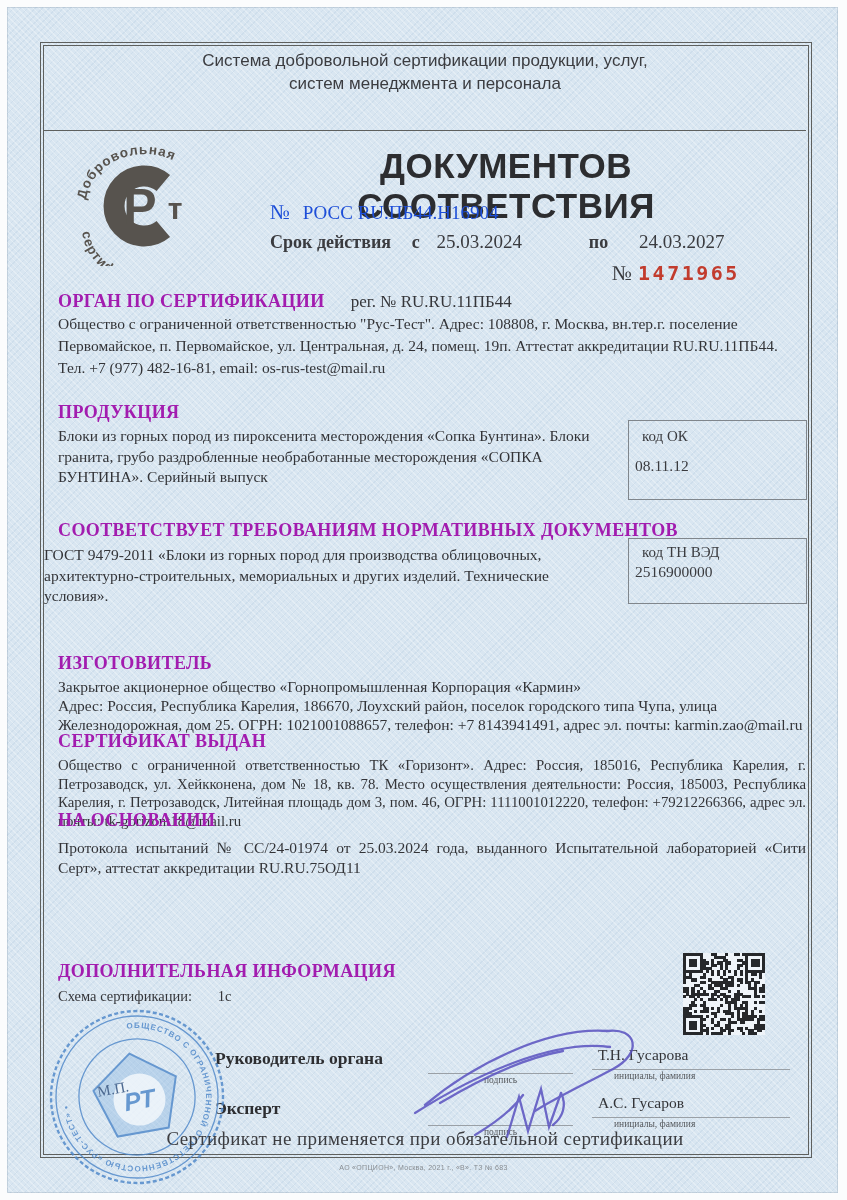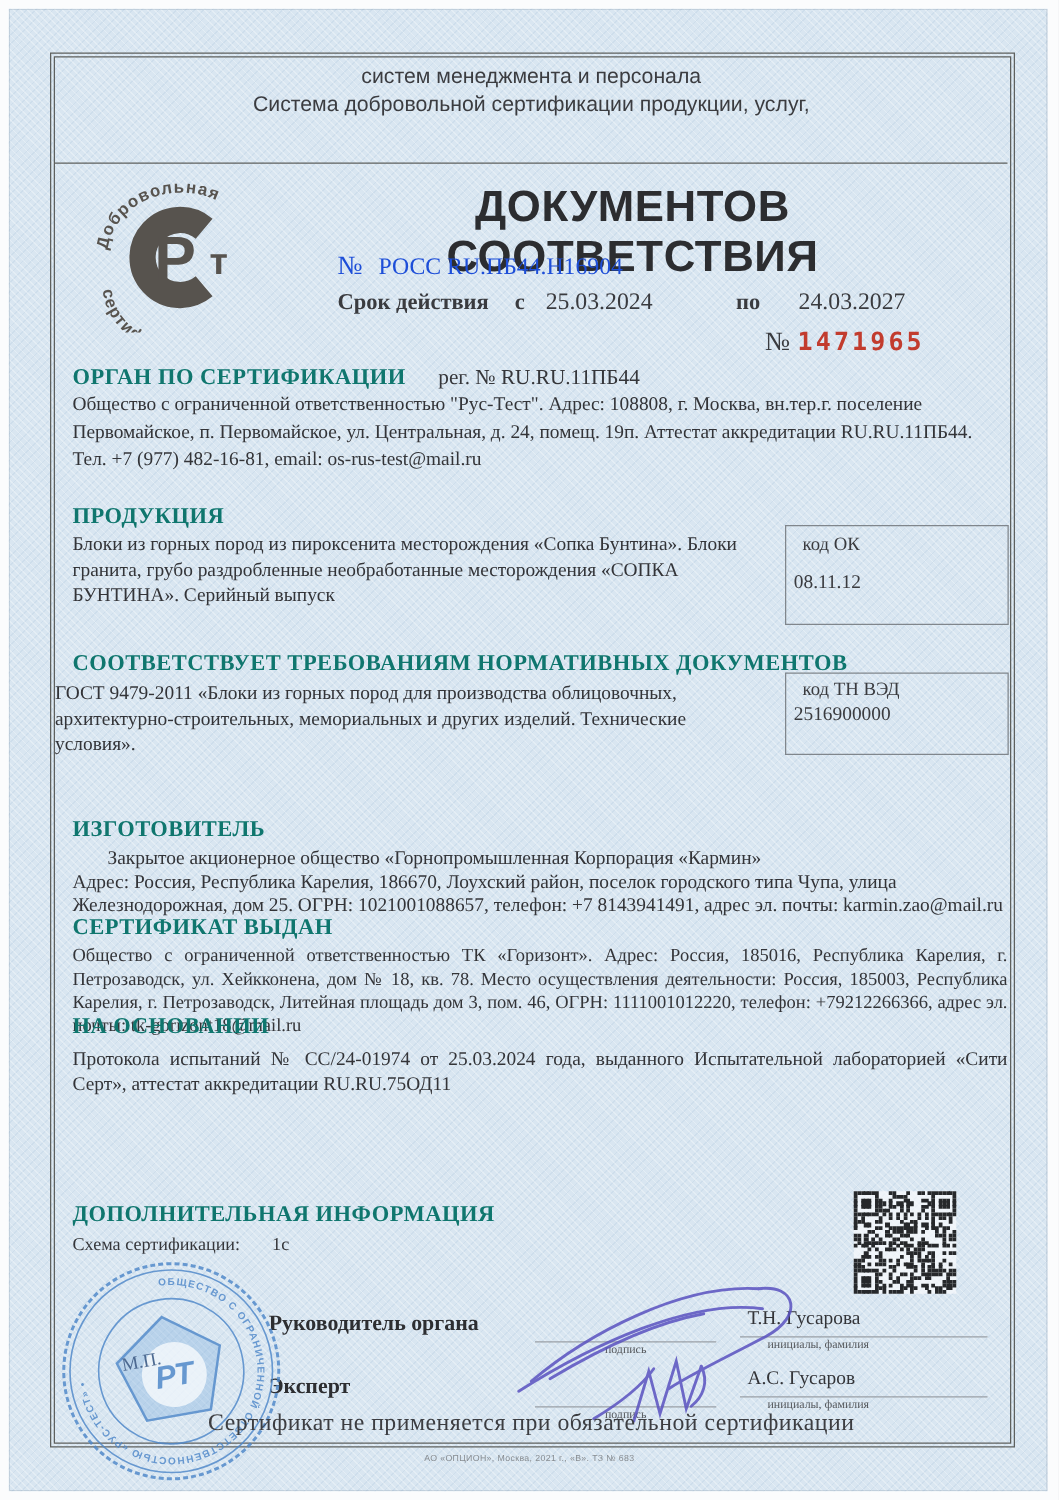--- a/index.html
+++ b/index.html
@@ -18,21 +18,21 @@
        font-size:17px;line-height:22.5px;color:#3b3c40;}
   .title{left:228px;top:146px;width:556px;text-align:center;font-family:"Liberation Sans",sans-serif;
        font-weight:bold;font-size:35px;letter-spacing:.5px;color:#2c2d30;}
   .certno{left:270px;top:200px;font-size:19px;color:#1d4ed8;}
   .certno .no{font-size:21px;}
   .validity{left:270px;top:231px;font-size:19px;color:#3a3b3f;}
   .validity b{font-size:18px;}
   .serial{left:612px;top:261px;font-size:21px;color:#3a3b3f;}
   .serial .num{font-family:"DejaVu Sans Mono",monospace;font-weight:bold;font-size:20px;
        letter-spacing:2.5px;color:#c23c2e;margin-left:6px;}
-  h2.heading{margin:0;font-weight:bold;font-size:18px;letter-spacing:.4px;color:#0f766e;
+  h2.heading{margin:0;font-weight:bold;font-size:18px;letter-spacing:.4px;color:#a21caf;
        font-family:"Liberation Serif",serif;display:inline;}
   .reg{font-size:17px;margin-left:22px;}
   .body{font-size:15.5px;line-height:22px;color:#333438;}
   .body.tight{line-height:19px;}
   .body.just{text-align:justify;}
   .codebox{position:absolute;left:628px;width:177px;border:1px solid #80868c;font-size:15px;color:#3a3b3f;}
   .codebox .cl{padding:7px 0 0 13px;}
   .codebox .cv{padding:12px 0 0 6px;font-size:15.5px;}
   .role{font-weight:bold;font-size:17.5px;color:#2d2e31;}
   .sigline{border-top:1px solid #9aa0a6;height:0;}
@@ -53,22 +53,22 @@
 
 <div class="page" data-name="certificate-page">
   <div class="paper" data-name="paper-background"></div>
 
   <div class="frame" data-name="certificate-frame">
     <div class="frame-inner" data-name="certificate-frame-inner"></div>
   </div>
   <div class="hline" data-name="header-divider"></div>
 
   <div class="abs hdr" data-name="certification-system-header">
+    <div data-name="header-line-1">Система добровольной сертификации продукции, услуг,</div>
     <div data-name="header-line-2">систем менеджмента и персонала</div>
-    <div data-name="header-line-1">Система добровольной сертификации продукции, услуг,</div>
   </div>
 
   <svg class="logo-svg" data-name="rst-logo-icon" width="140" height="122" viewBox="0 0 140 122">
     <defs>
       <path id="arcTop" d="M 10 64 A 58 50 0 0 1 128 58"></path>
       <path id="arcBot" d="M 6 82 A 62 54 0 0 0 130 86"></path>
     </defs>
     <path d="M 87.3 39 A 30 30 0 1 0 87.3 85" fill="none" stroke="#57534e" stroke-width="21"></path>
     <text x="64" y="80" text-anchor="middle" font-family="Liberation Sans, sans-serif" font-weight="bold" font-size="50" fill="#57534e" data-name="logo-letter-p">Р</text>
     <text x="99" y="75" text-anchor="middle" font-family="Liberation Sans, sans-serif" font-weight="bold" font-size="30" fill="#57534e" data-name="logo-letter-t">т</text>
@@ -114,21 +114,21 @@
   </div>
 
   <h2 class="heading abs" style="left:58px;top:520px;" data-name="standards-heading">СООТВЕТСТВУЕТ ТРЕБОВАНИЯМ НОРМАТИВНЫХ ДОКУМЕНТОВ</h2>
   <div class="abs body" style="left:44px;top:545px;width:562px;line-height:20.5px;" data-name="standards-body">ГОСТ 9479-2011 «Блоки из горных пород для производства облицовочных, архитектурно-строительных, мемориальных и других изделий. Технические условия».</div>
   <div class="codebox" style="top:538px;height:64px;" data-name="tnved-code-box">
     <div class="cl" style="padding-top:5px;" data-name="tnved-code-label">код ТН ВЭД</div>
     <div class="cv" style="padding-top:2px;" data-name="tnved-code-value">2516900000</div>
   </div>
 
   <h2 class="heading abs" style="left:58px;top:653px;" data-name="manufacturer-heading">ИЗГОТОВИТЕЛЬ</h2>
-  <div class="abs body tight" style="left:58px;top:677px;width:748px;margin-left:28px;" data-name="manufacturer-name">Закрытое акционерное общество «Горнопромышленная Корпорация «Кармин»</div>
+  <div class="abs body tight" style="left:58px;top:677px;width:748px;" data-name="manufacturer-name">Закрытое акционерное общество «Горнопромышленная Корпорация «Кармин»</div>
   <div class="abs body tight" style="left:58px;top:696px;width:748px;" data-name="manufacturer-body">Адрес: Россия, Республика Карелия, 186670, Лоухский район, поселок городского типа Чупа, улица Железнодорожная, дом 25. ОГРН: 1021001088657, телефон: +7 8143941491, адрес эл. почты: karmin.zao@mail.ru</div>
 
   <h2 class="heading abs" style="left:58px;top:731px;" data-name="issued-to-heading">СЕРТИФИКАТ ВЫДАН</h2>
   <div class="abs body just" style="left:58px;top:756px;width:748px;font-size:14.8px;line-height:18.6px;" data-name="issued-to-body">Общество с ограниченной ответственностью ТК «Горизонт». Адрес: Россия, 185016, Республика Карелия, г. Петрозаводск, ул. Хейкконена, дом № 18, кв. 78. Место осуществления деятельности: Россия, 185003, Республика Карелия, г. Петрозаводск, Литейная площадь дом 3, пом. 46, ОГРН: 1111001012220, телефон: +79212266366, адрес эл. почты: tk-gorizont18@mail.ru</div>
 
   <h2 class="heading abs" style="left:58px;top:810px;" data-name="basis-heading">НА ОСНОВАНИИ</h2>
   <div class="abs body just" style="left:58px;top:838px;width:748px;line-height:19.5px;" data-name="basis-body">Протокола испытаний № СС/24-01974 от 25.03.2024 года, выданного Испытательной лабораторией «Сити Серт», аттестат аккредитации RU.RU.75ОД11</div>
 
   <h2 class="heading abs" style="left:58px;top:961px;" data-name="additional-heading">ДОПОЛНИТЕЛЬНАЯ ИНФОРМАЦИЯ</h2>
   <div class="abs" style="left:58px;top:988px;font-size:14.5px;" data-name="scheme-row">

